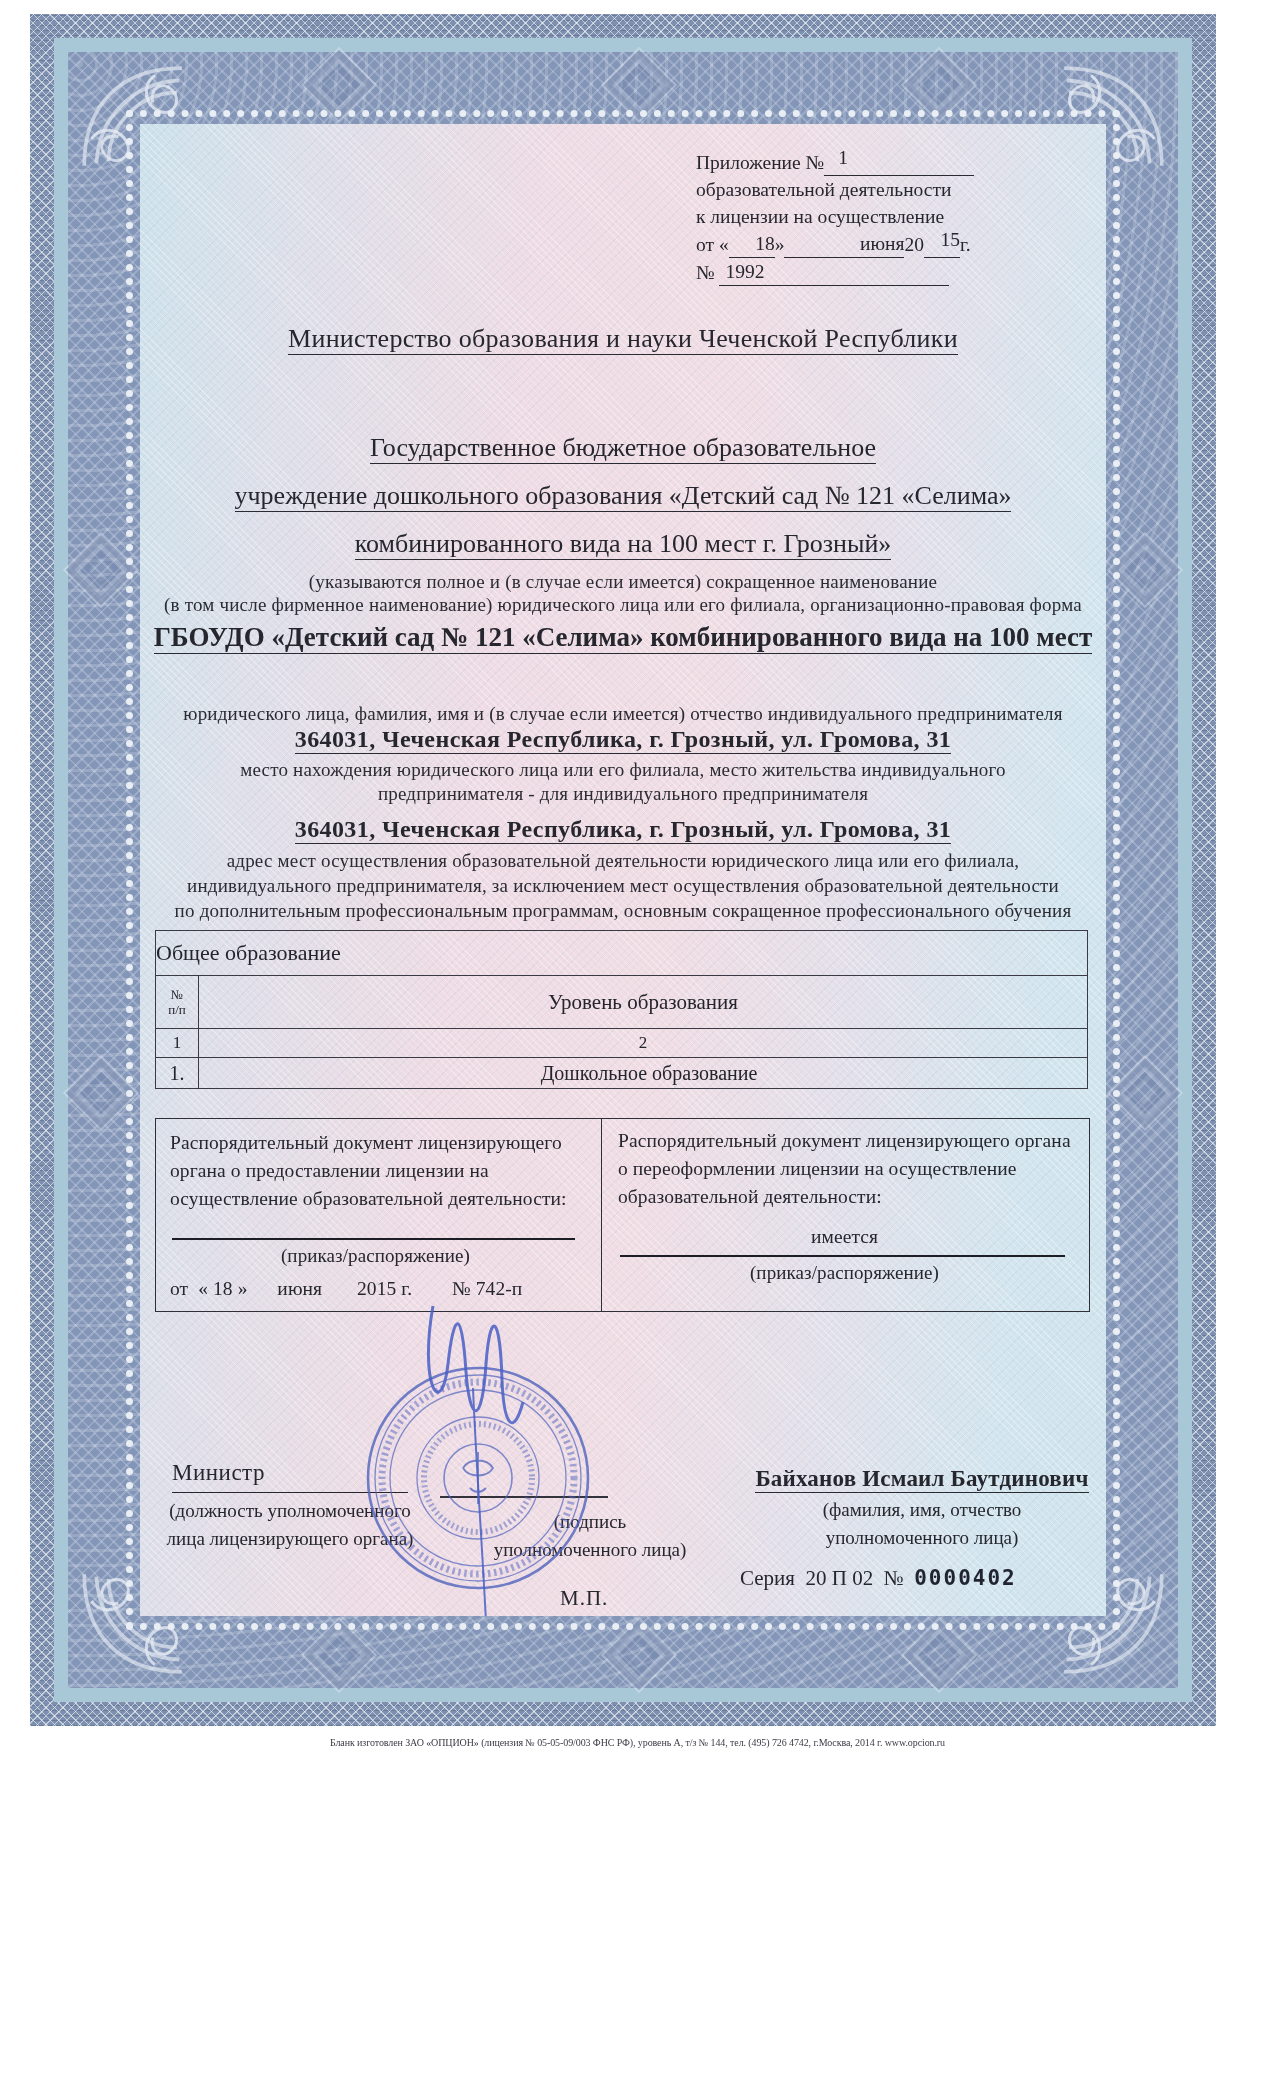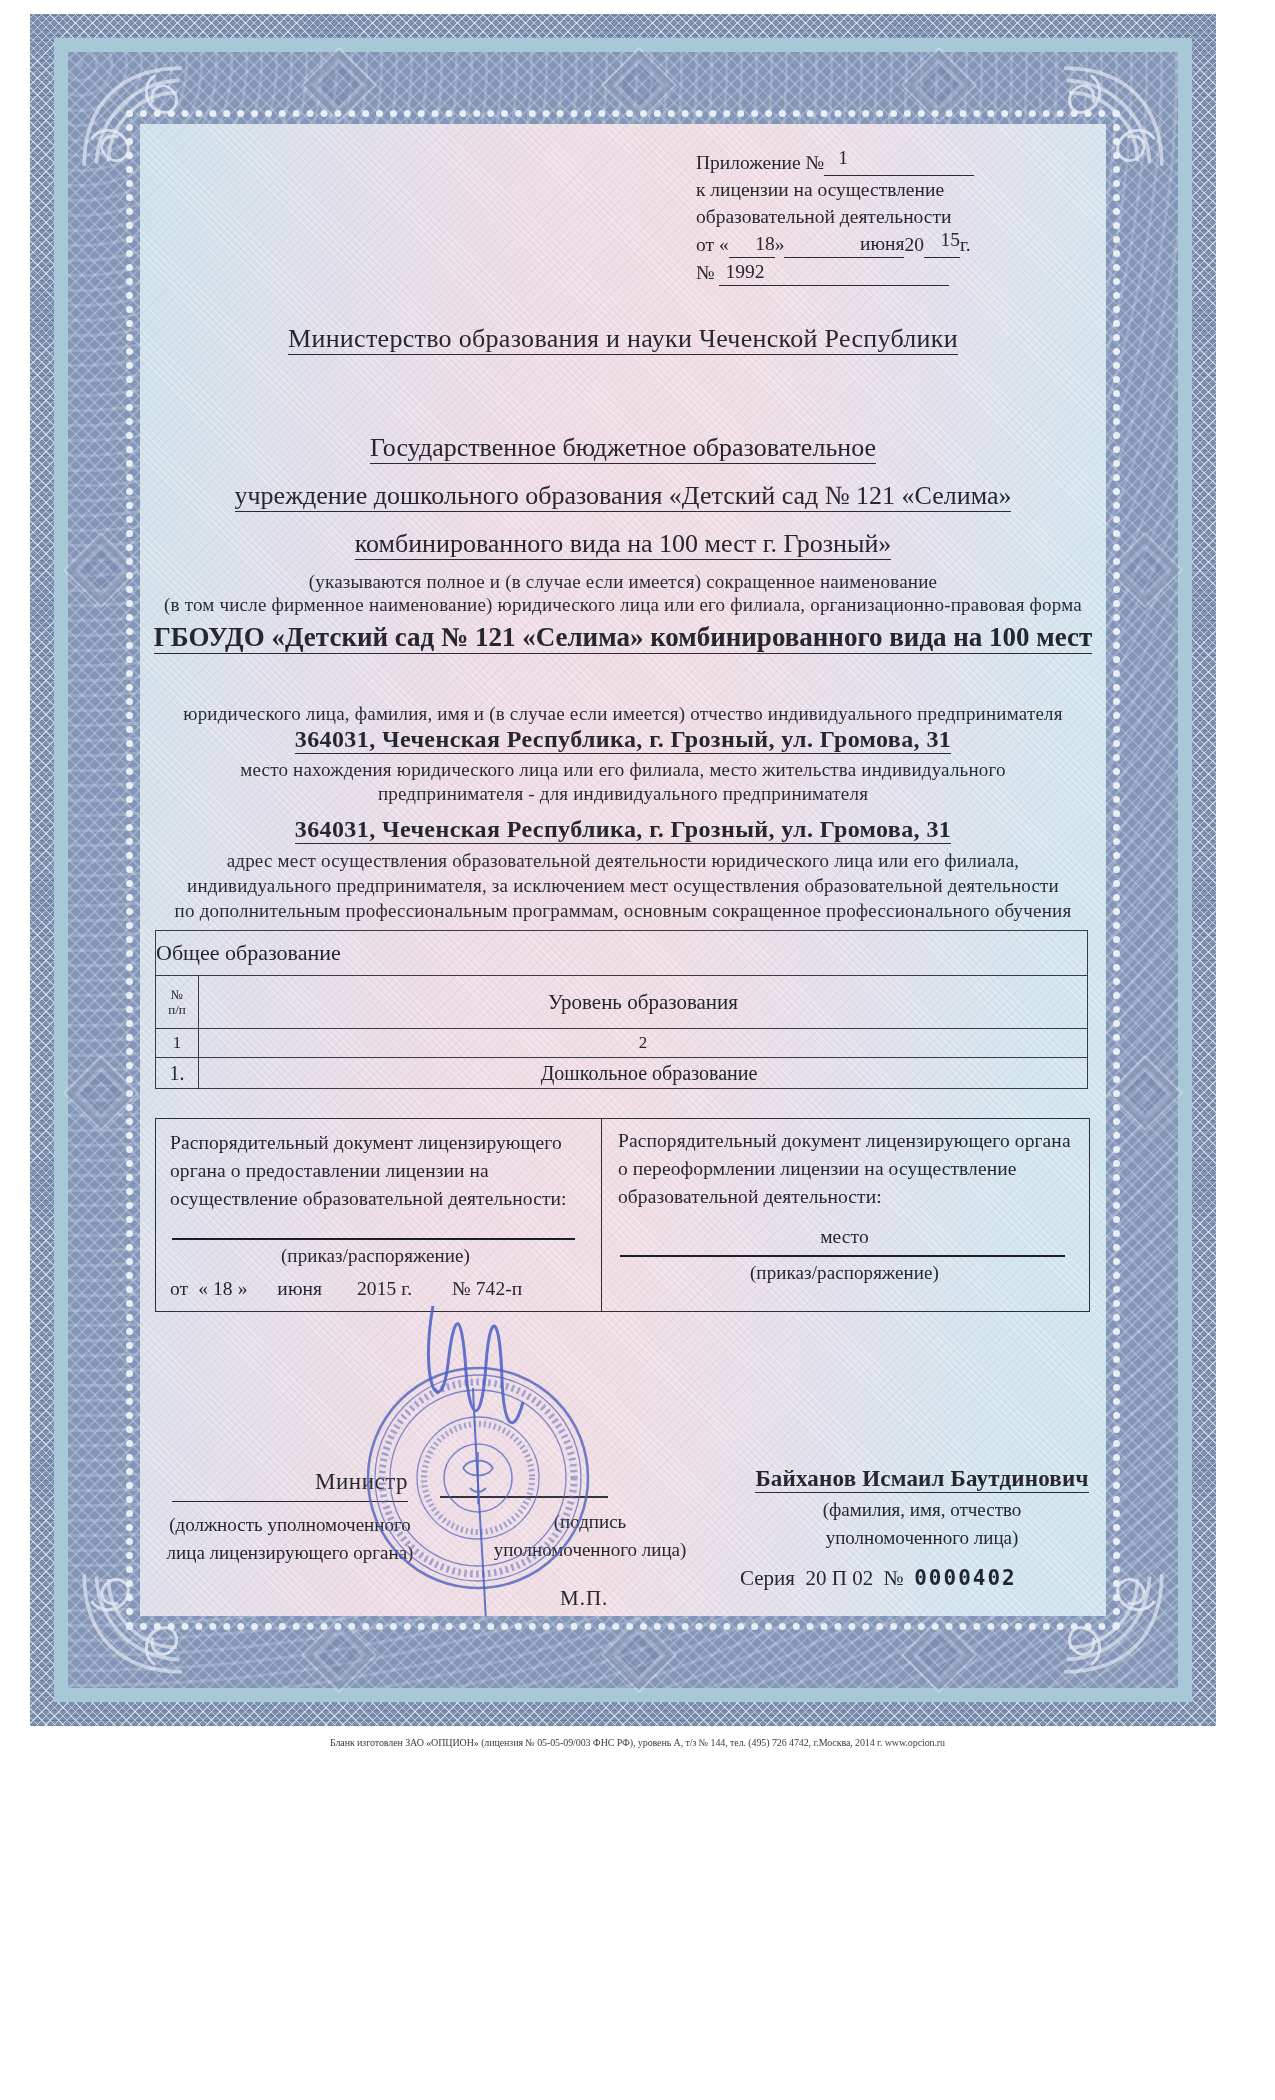--- a/index.html
+++ b/index.html
@@ -74,21 +74,21 @@
   .ordcell{font-size:19.5px;line-height:28px;letter-spacing:.1px;box-sizing:border-box;display:flex;flex-direction:column;}
   .ordcell.left{width:446px;border-right:1.6px solid #2f2f38;padding:10px 20px 8px 14px;}
   .ordcell.right{flex:1;padding:8px 18px 8px 16px;}
   .ord-rule{border-top:2.6px solid #1d1d26;margin:4px 6px 2px 2px;}
   .ord-cap{text-align:center;font-size:19px;}
   .ord-date{font-size:19.5px;white-space:pre;margin-top:5px;}
   .ord-val{text-align:center;font-size:19.5px;margin-top:12px;}
   .spacer{flex:1;}
   
   .sig-left{top:1336px;left:0px;width:300px;}
-  .sig-pos{width:236px;margin:9px auto;text-align:right;font-size:23px;letter-spacing:.5px;
+  .sig-pos{width:236px;margin:0 auto;text-align:left;font-size:23px;letter-spacing:.5px;
     border-bottom:1.8px solid #26262e;padding-bottom:6px;}
   .sig-cap{text-align:center;font-size:19px;line-height:28px;margin-top:4px;}
   .sign-line{top:1372px;left:300px;width:168px;border-top:2px solid #33333c;}
   .sig-mid-cap{top:1380px;left:330px;width:240px;}
   .mp{top:1462px;left:420px;width:80px;text-align:left;font-size:21px;letter-spacing:1px;}
   .sig-right{top:1342px;left:600px;width:364px;}
   .sig-name{text-align:center;font-size:23px;font-weight:bold;letter-spacing:.2px;}
   .series{top:1442px;left:600px;width:364px;font-size:21px;white-space:pre;}
   .series .serialnum{font-family:"DejaVu Sans Mono", monospace;font-size:21px;letter-spacing:2px;color:#1f2430;font-weight:bold;}
   .seal-svg{top:1168px;left:215px;width:250px;height:332px;pointer-events:none;}
@@ -130,22 +130,22 @@
       <div class="med" style="left:6px;top:62%;"></div>
       <div class="med" style="right:6px;top:30%;"></div>
       <div class="med" style="right:6px;top:62%;"></div>
     </div>
     <div class="layer-beaded"></div>
 
     <div class="content">
 
       <div class="abs appendix">
         <div><span>Приложение №</span><span class="blank w150"><span class="num-raise">1</span></span></div>
+        <div>образовательной деятельности</div>
         <div>к лицензии на осуществление</div>
-        <div>образовательной деятельности</div>
         <div><span>от «</span><span class="blank w46">18</span><span>»</span><span class="blank w120">июня</span><span>20</span><span class="blank w36"><span class="num-raise">15</span></span><span>г.</span></div>
         <div><span>№</span> <span class="blank w230">1992</span></div>
       </div>
 
       <div class="abs ctr ministry"><span class="u">Министерство образования и науки Чеченской Республики</span></div>
 
       <div class="abs ctr orgname">
         <div><span class="u">Государственное  бюджетное образовательное</span></div>
         <div><span class="u">учреждение дошкольного образования «Детский сад № 121 «Селима»</span></div>
         <div><span class="u">комбинированного вида на 100 мест г. Грозный»</span></div>
@@ -199,21 +199,21 @@
       <div class="abs orders">
         <div class="ordcell left">
           <div>Распорядительный документ лицензирующего органа о предоставлении лицензии на осуществление образовательной деятельности:</div>
           <div class="spacer"></div>
           <div class="ord-rule"></div>
           <div class="ord-cap">(приказ/распоряжение)</div>
           <div class="ord-date">от  « 18 »      июня       2015 г.        № 742-п</div>
         </div>
         <div class="ordcell right">
           <div>Распорядительный документ лицензирующего органа о переоформлении лицензии на осуществление образовательной деятельности:</div>
-          <div class="ord-val">место</div>
+          <div class="ord-val">имеется</div>
           <div class="ord-rule"></div>
           <div class="ord-cap">(приказ/распоряжение)</div>
         </div>
       </div>
 
       <div class="abs sig-left">
         <div class="sig-pos">Министр</div>
         <div class="sig-cap">
           <div>(должность уполномоченного</div>
           <div>лица лицензирующего органа)</div>

